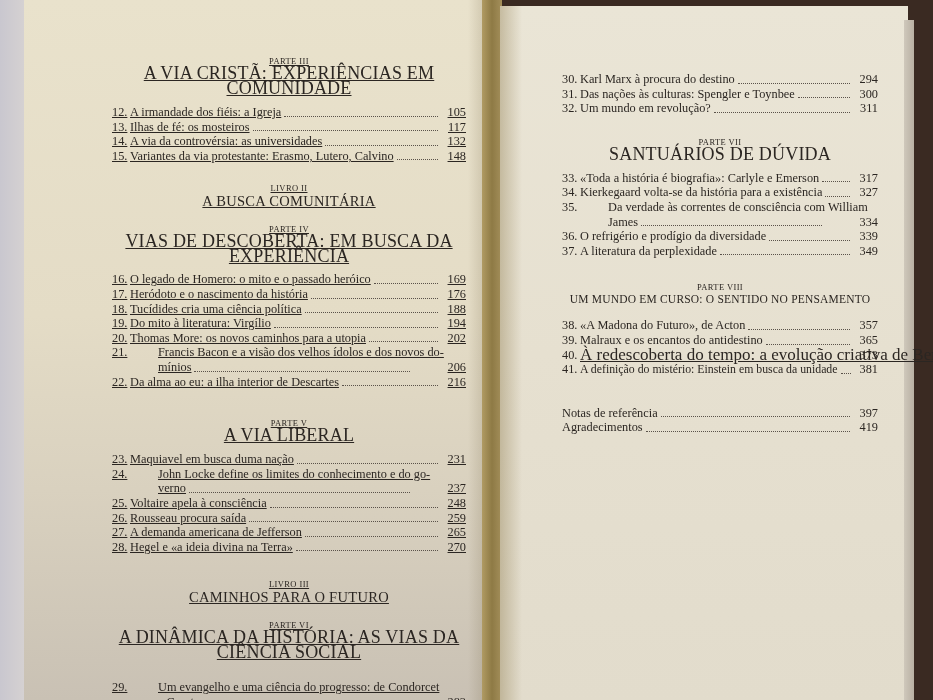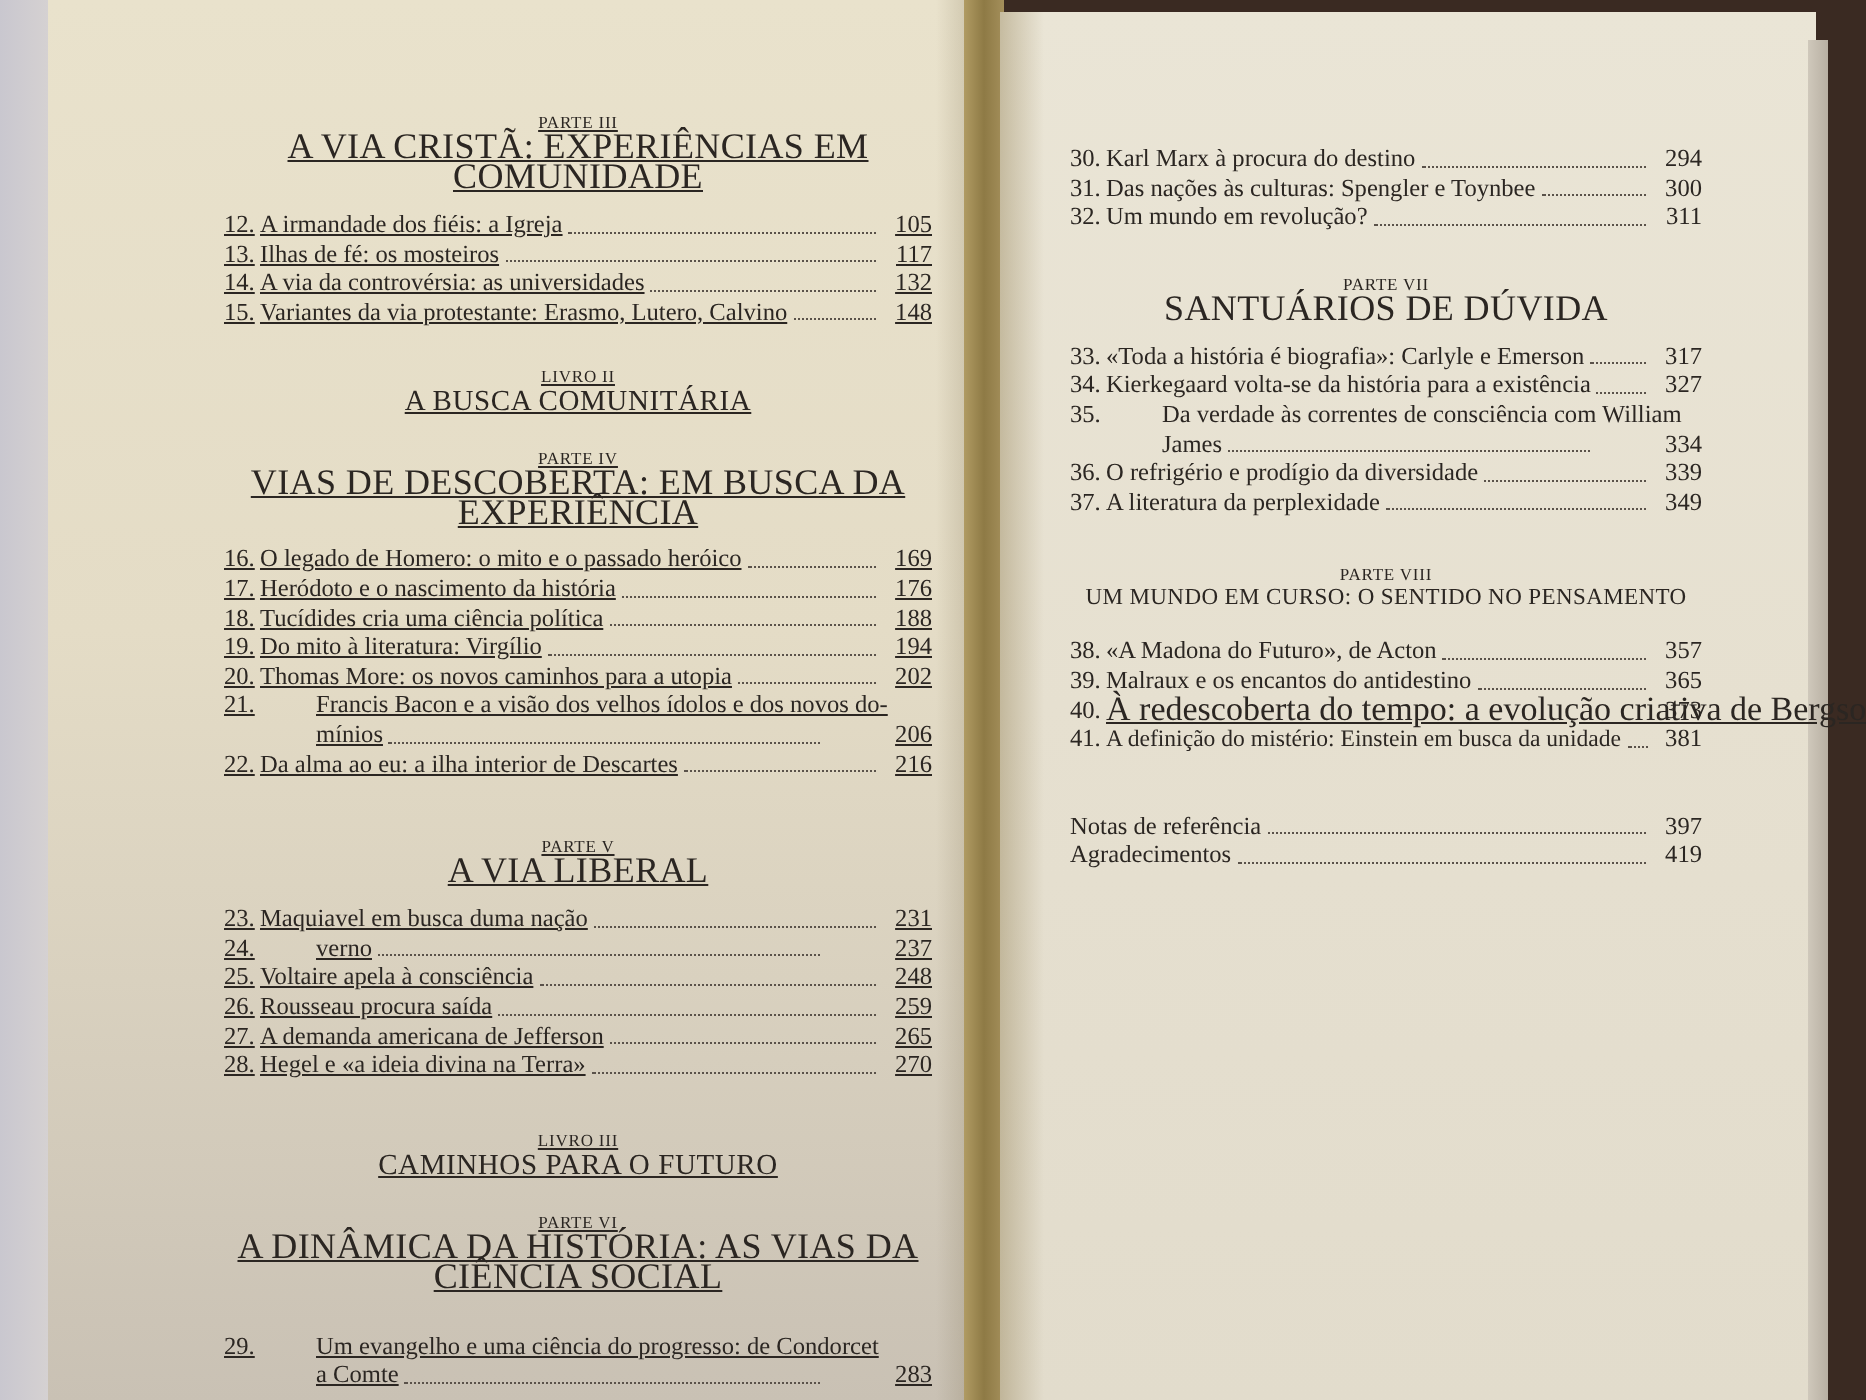--- a/index.html
+++ b/index.html
@@ -33,21 +33,21 @@
     position:absolute; left:500px; top:6px; width:22px; height:694px;
     background:linear-gradient(90deg,rgba(130,110,60,0.35),rgba(0,0,0,0));
   }
   .right-edge {
     position:absolute; left:904px; top:20px; width:10px; height:680px;
     background:linear-gradient(90deg,#cfc8bb,#b8b0a3);
   }
 
   .col { position:absolute; }
   .col-left { left:112px; top:56px; width:354px;text-decoration:underline; }
-  .col-right { left:535px; top:72px; width:316px; }
+  .col-right { left:562px; top:72px; width:316px; }
 
   .part-label { text-align:center; font-size:8.5px; letter-spacing:0.4px; line-height:10px; margin:0; }
   .part-title { text-align:center; font-size:18px; letter-spacing:0.2px; line-height:15px; margin:0; }
   .book-title { text-align:center; font-size:14.5px; letter-spacing:0.3px; line-height:17px; margin:0; }
 
   .entries { margin:0; padding:0; list-style:none; }
   .entry { display:flex; align-items:flex-end; font-size:12.3px; line-height:14.6px; }
   .entry .num { width:18px; flex:none; }
   .entry .body { flex:1; display:flex; align-items:flex-end; min-width:0; }
   .entry .text { white-space:nowrap; }
@@ -188,20 +188,21 @@
           <span class="num">23.</span>
           <span class="body">
             <span class="text">Maquiavel em busca duma nação</span>
             <span class="dots"></span>
           </span>
           <span class="pg">231</span>
         </li>
       <li class="entry wrap">
           <span class="num">24.</span>
           <span class="body">
+            <span class="text">John Locke define os limites do conhecimento e do go-</span>
             <span class="line2">
               <span class="text">verno</span>
               <span class="dots"></span>
             </span>
           </span>
           <span class="pg">237</span>
         </li>
       <li class="entry">
           <span class="num">25.</span>
           <span class="body">

